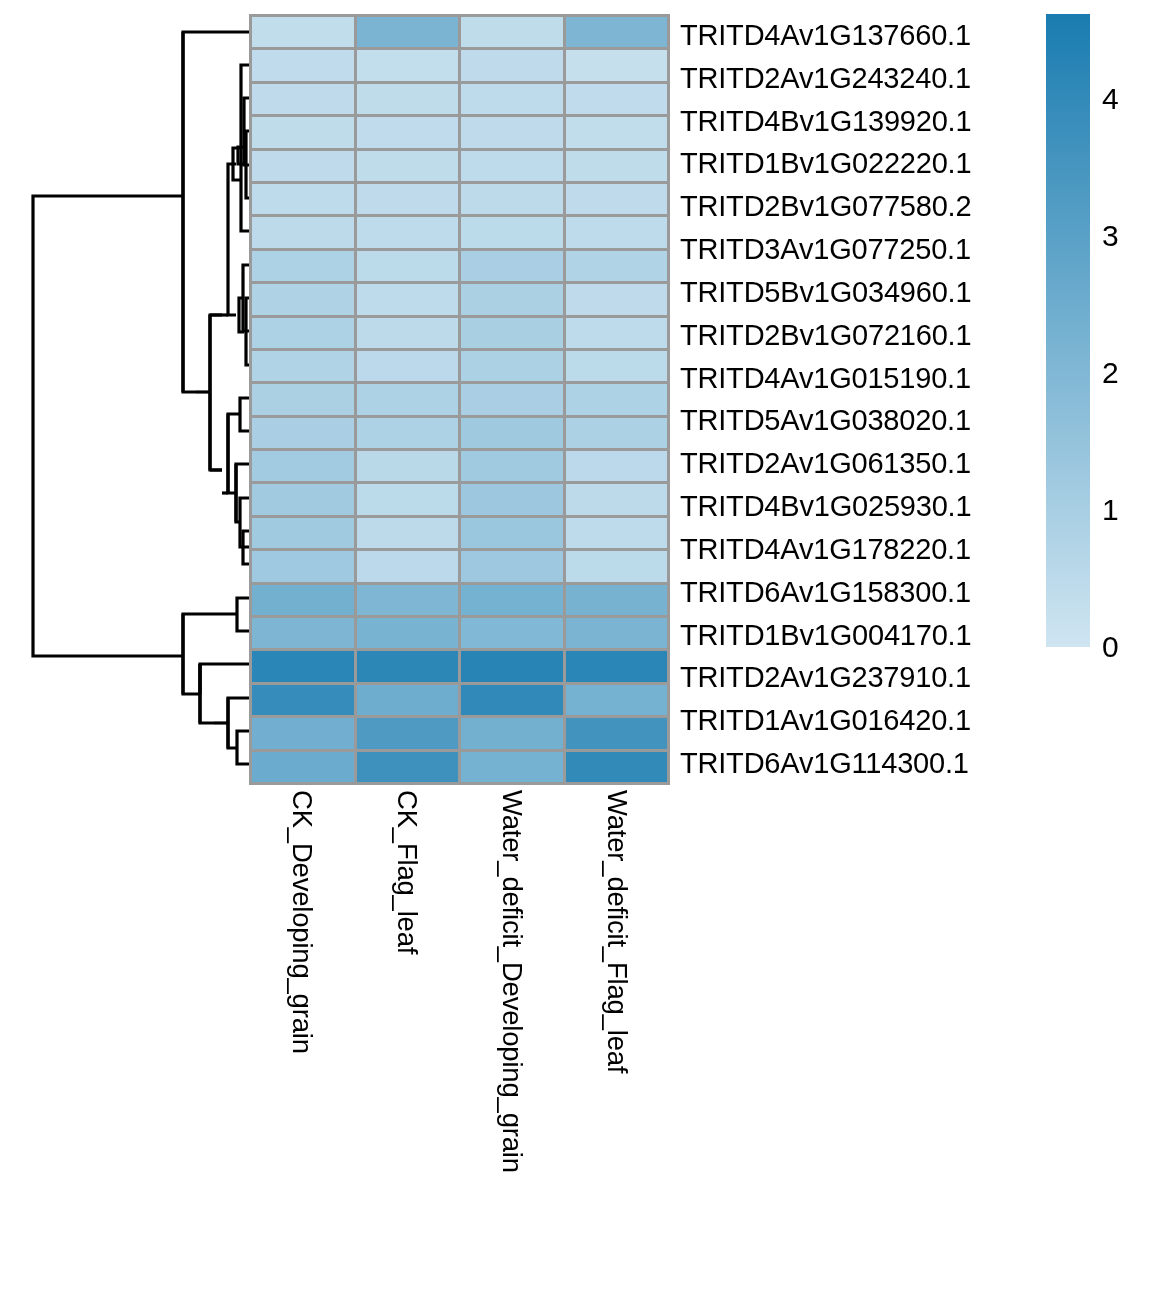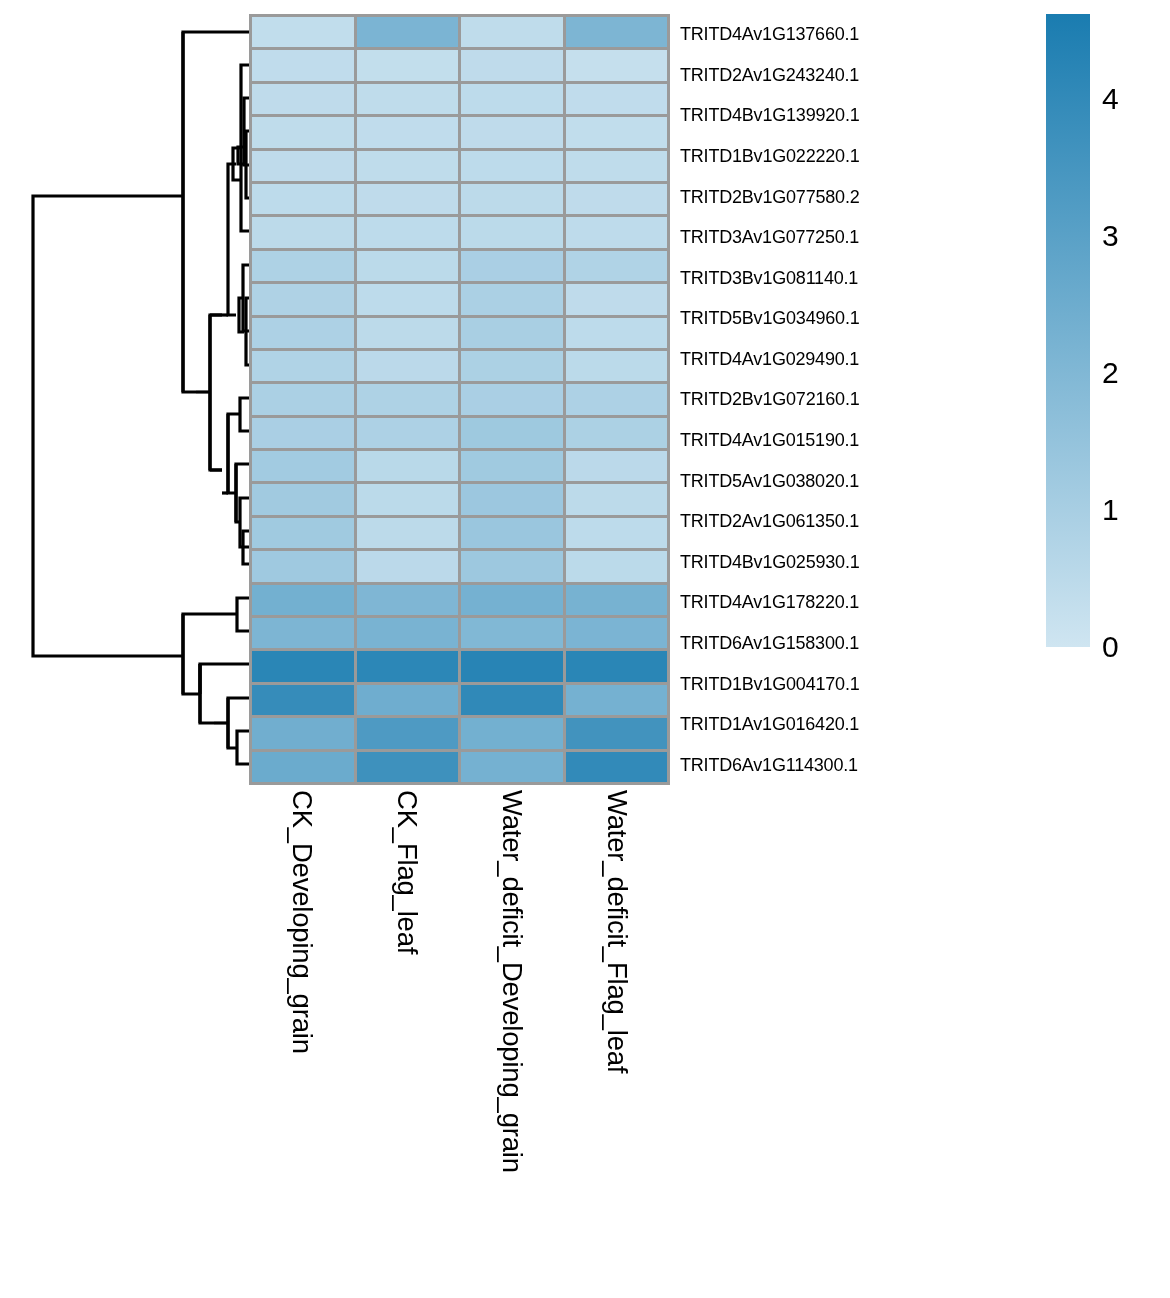--- a/index.html
+++ b/index.html
@@ -62,21 +62,21 @@
     top: 14px;
     width: 360px;
     height: 771px;
     display: flex;
     flex-direction: column;
   }
   .row-label {
     flex: 1 1 0;
     display: flex;
     align-items: center;
-    font-size: 18px;
+    font-size: 29px;
     color: #000000;
     letter-spacing: -0.2px;
     white-space: nowrap;
     line-height: 1;
   }
 
   
   #col-labels {
     position: absolute;
     left: 249px;
@@ -278,31 +278,30 @@
       </div>
   </div>
 
   <div id="row-labels">
       <div class="row-label">TRITD4Av1G137660.1</div>
       <div class="row-label">TRITD2Av1G243240.1</div>
       <div class="row-label">TRITD4Bv1G139920.1</div>
       <div class="row-label">TRITD1Bv1G022220.1</div>
       <div class="row-label">TRITD2Bv1G077580.2</div>
       <div class="row-label">TRITD3Av1G077250.1</div>
-      <div class="row-label">TRITD3Bv1G081140.1</div>
       <div class="row-label">TRITD5Bv1G034960.1</div>
-      <div class="row-label">TRITD4Av1G029490.1</div>
       <div class="row-label">TRITD2Bv1G072160.1</div>
       <div class="row-label">TRITD4Av1G015190.1</div>
       <div class="row-label">TRITD5Av1G038020.1</div>
       <div class="row-label">TRITD2Av1G061350.1</div>
       <div class="row-label">TRITD4Bv1G025930.1</div>
       <div class="row-label">TRITD4Av1G178220.1</div>
       <div class="row-label">TRITD6Av1G158300.1</div>
       <div class="row-label">TRITD1Bv1G004170.1</div>
+      <div class="row-label">TRITD2Av1G237910.1</div>
       <div class="row-label">TRITD1Av1G016420.1</div>
       <div class="row-label">TRITD6Av1G114300.1</div>
     </div>
 
   <div id="col-labels">
       <div class="col-label-cell">
         <span class="col-label">CK_Developing_grain</span>
       </div>
       <div class="col-label-cell">
         <span class="col-label">CK_Flag_leaf</span>

